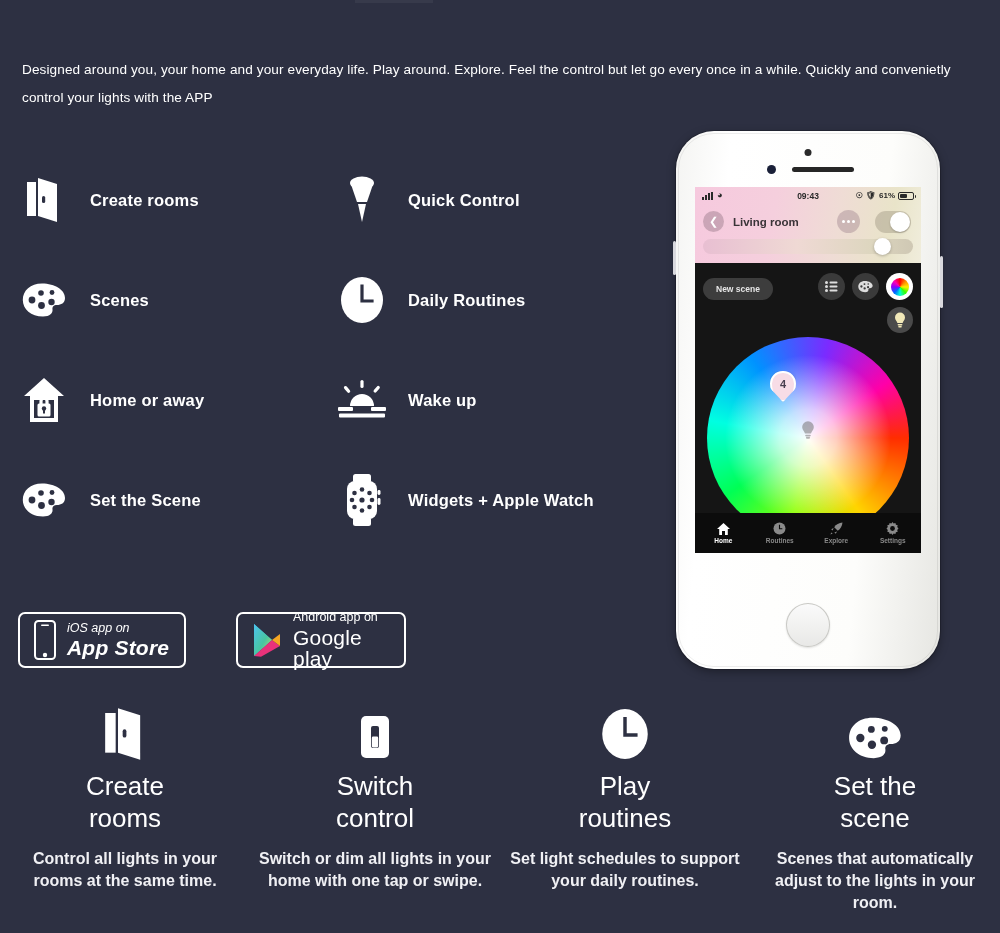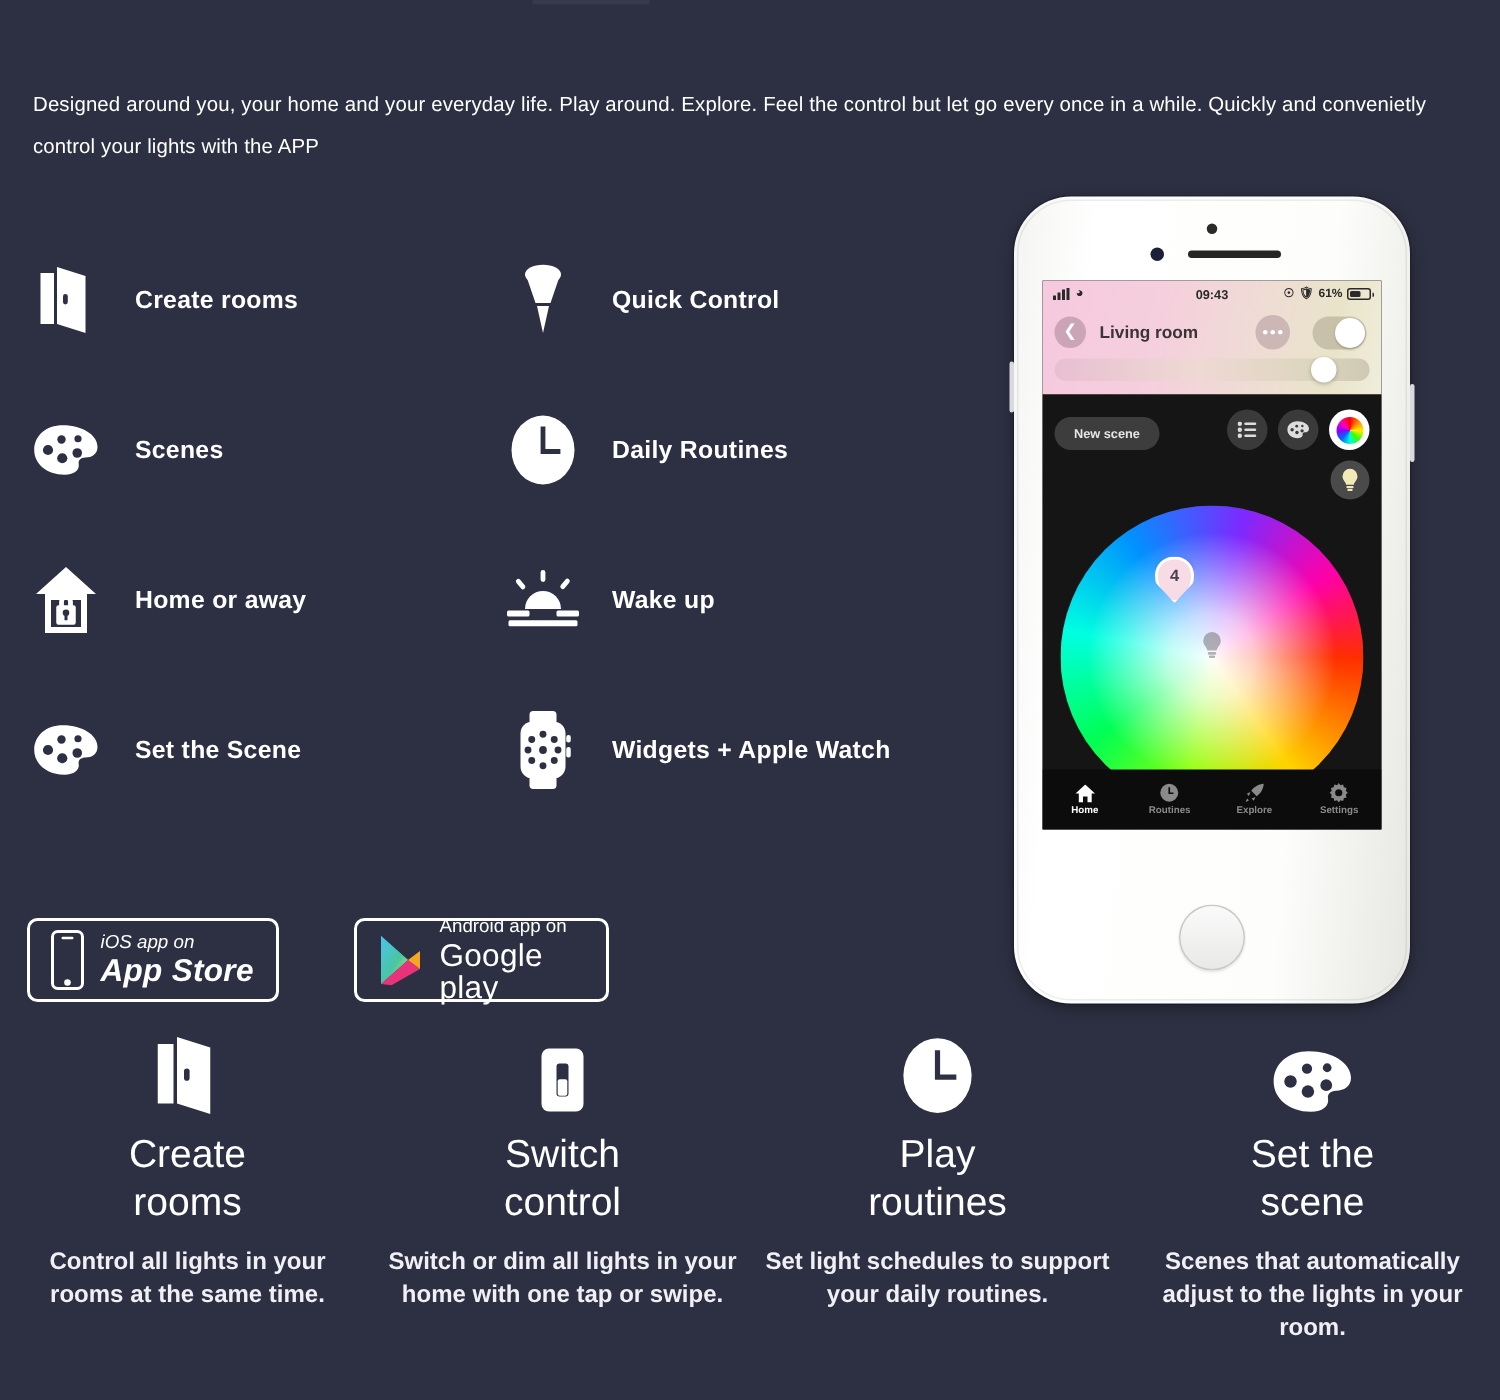--- a/index.html
+++ b/index.html
@@ -75,21 +75,21 @@
   .badge-ios { width: 168px; font-style: italic; }
   .badge-play { width: 170px; }
   .badge-text { display: flex; flex-direction: column; line-height: 1; }
   .badge-small { font-size: 12.5px; font-weight: normal; color: #fff; margin-bottom: 3px; }
   .badge-big { font-size: 21px; font-weight: bold; color: #fff; letter-spacing: 0.2px; }
   .badge-big-g { font-size: 21px; font-weight: normal; color: #fff; letter-spacing: 0.2px; }
 
   
   .bottom {
     position: absolute;
-    left: 0; top: 683px;
+    left: 0; top: 700px;
     width: 1000px;
     display: grid;
     grid-template-columns: repeat(4, 250px);
   }
   .bcard {
     display: flex;
     flex-direction: column;
     align-items: center;
     padding: 0 8px;
   }

